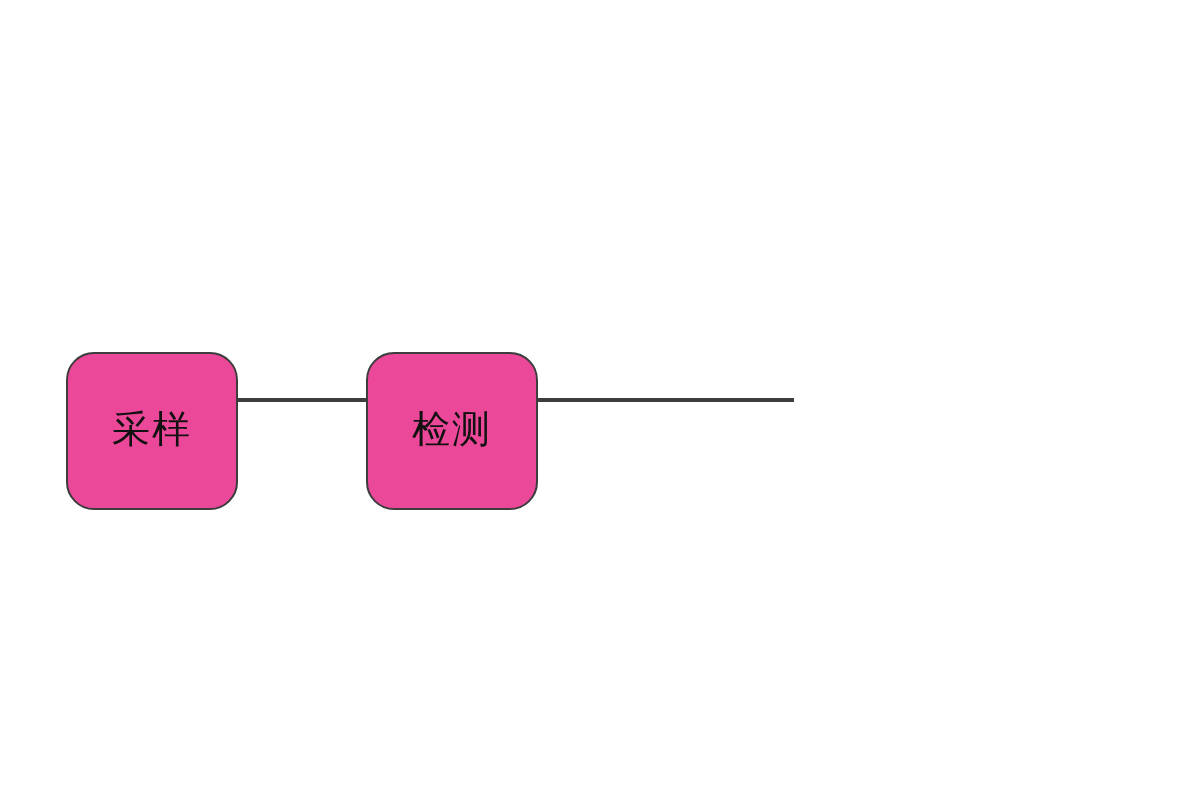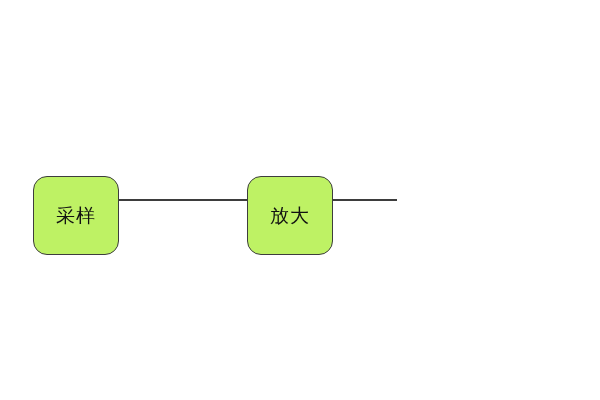--- a/index.html
+++ b/index.html
@@ -19,21 +19,21 @@
     position: absolute;
     left: 33px;
     top: 159px;
     height: 81px;
     display: flex;
     align-items: center;
   }
   .flow-node {
     width: 84px;           
     height: 77px;
-    background: #bef264;
+    background: #ec4899;
     border: 1.5px solid #3d3d3d;
     border-radius: 14px;
     display: flex;
     align-items: center;
     justify-content: center;
     box-sizing: content-box;
     flex: 0 0 auto;
     margin-top: 32px;
   }
   .flow-node .label {
@@ -55,24 +55,24 @@
 
 <div class="canvas">
   <div class="flow-row">
 
     <div class="flow-node">
       <span class="label">采样</span>
     </div>
 
     <div class="connector"></div>
 
+    <div class="flow-node">
+      <span class="label">检测</span>
+    </div>
 
     <div class="connector"></div>
 
-    <div class="flow-node">
-      <span class="label">放大</span>
-    </div>
 
     <div class="connector"></div>
 
 
   </div>
 </div>
 
 </body></html>

